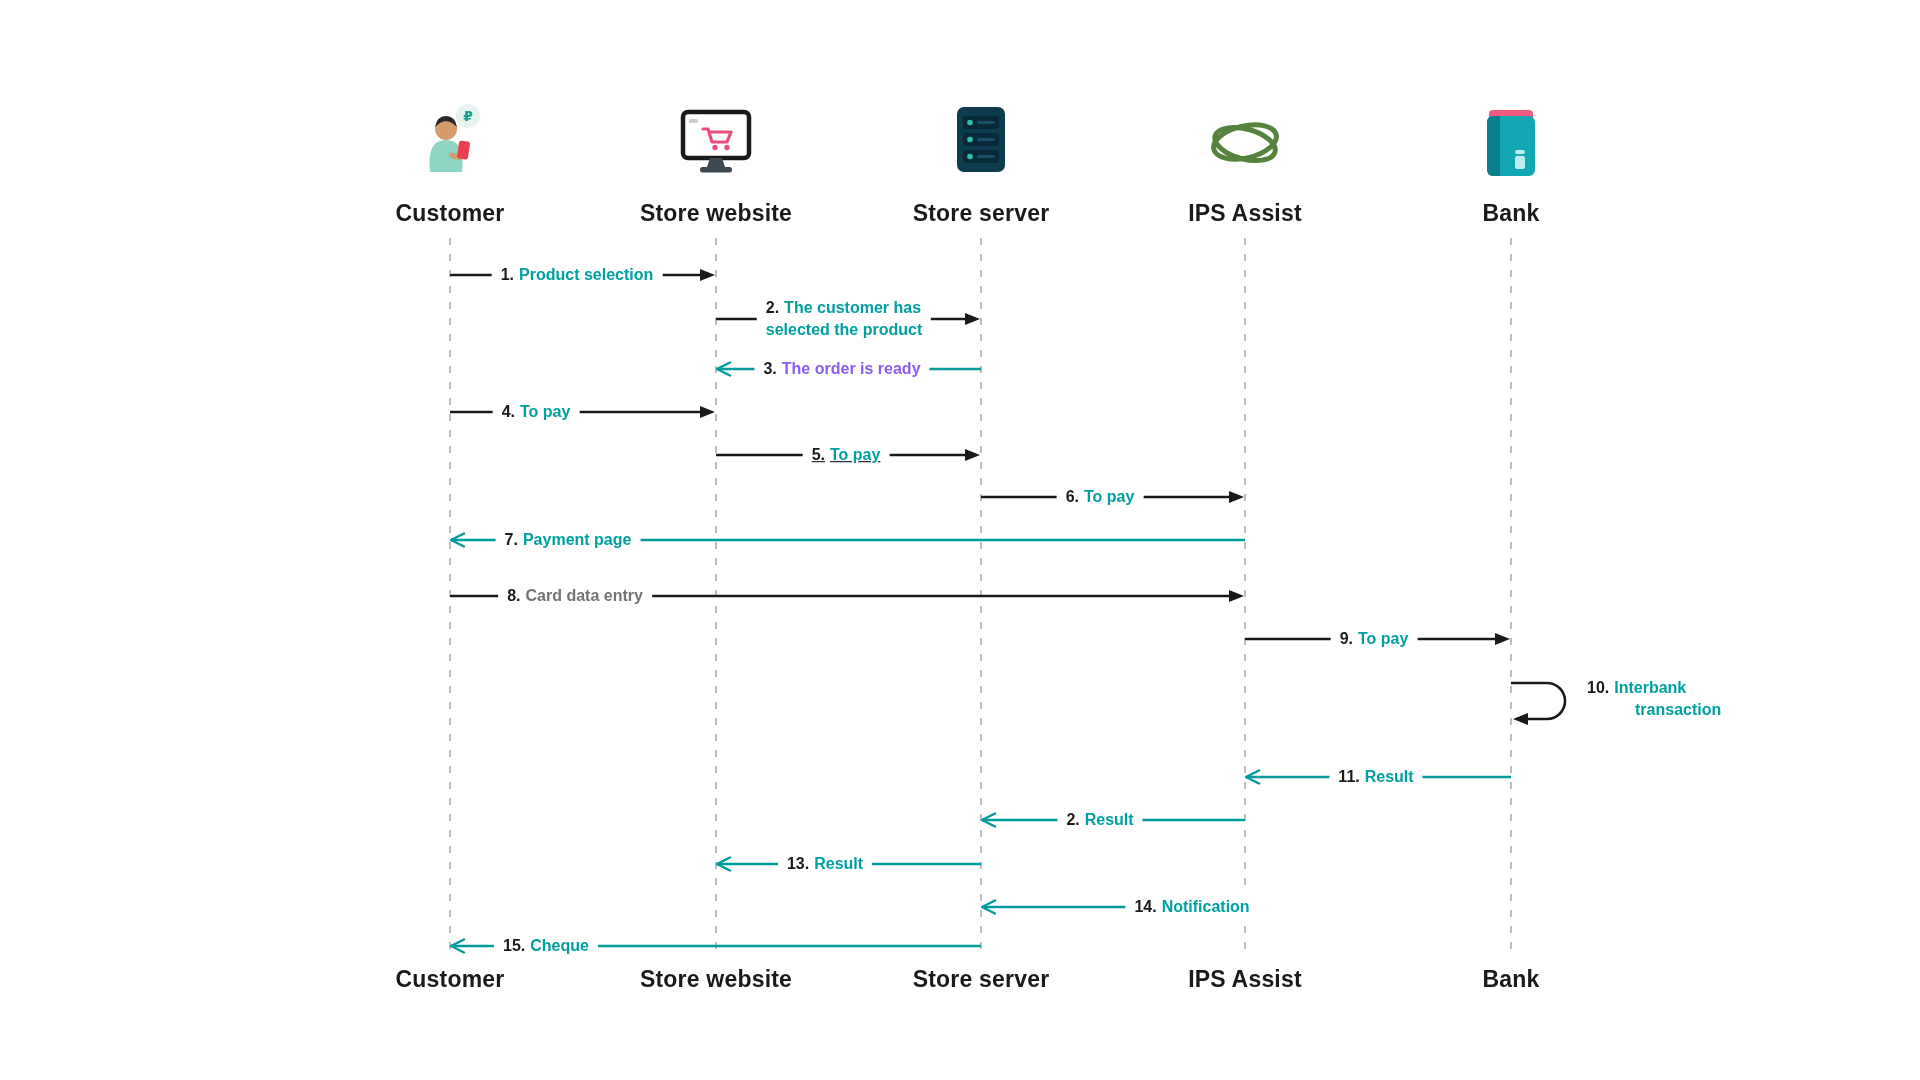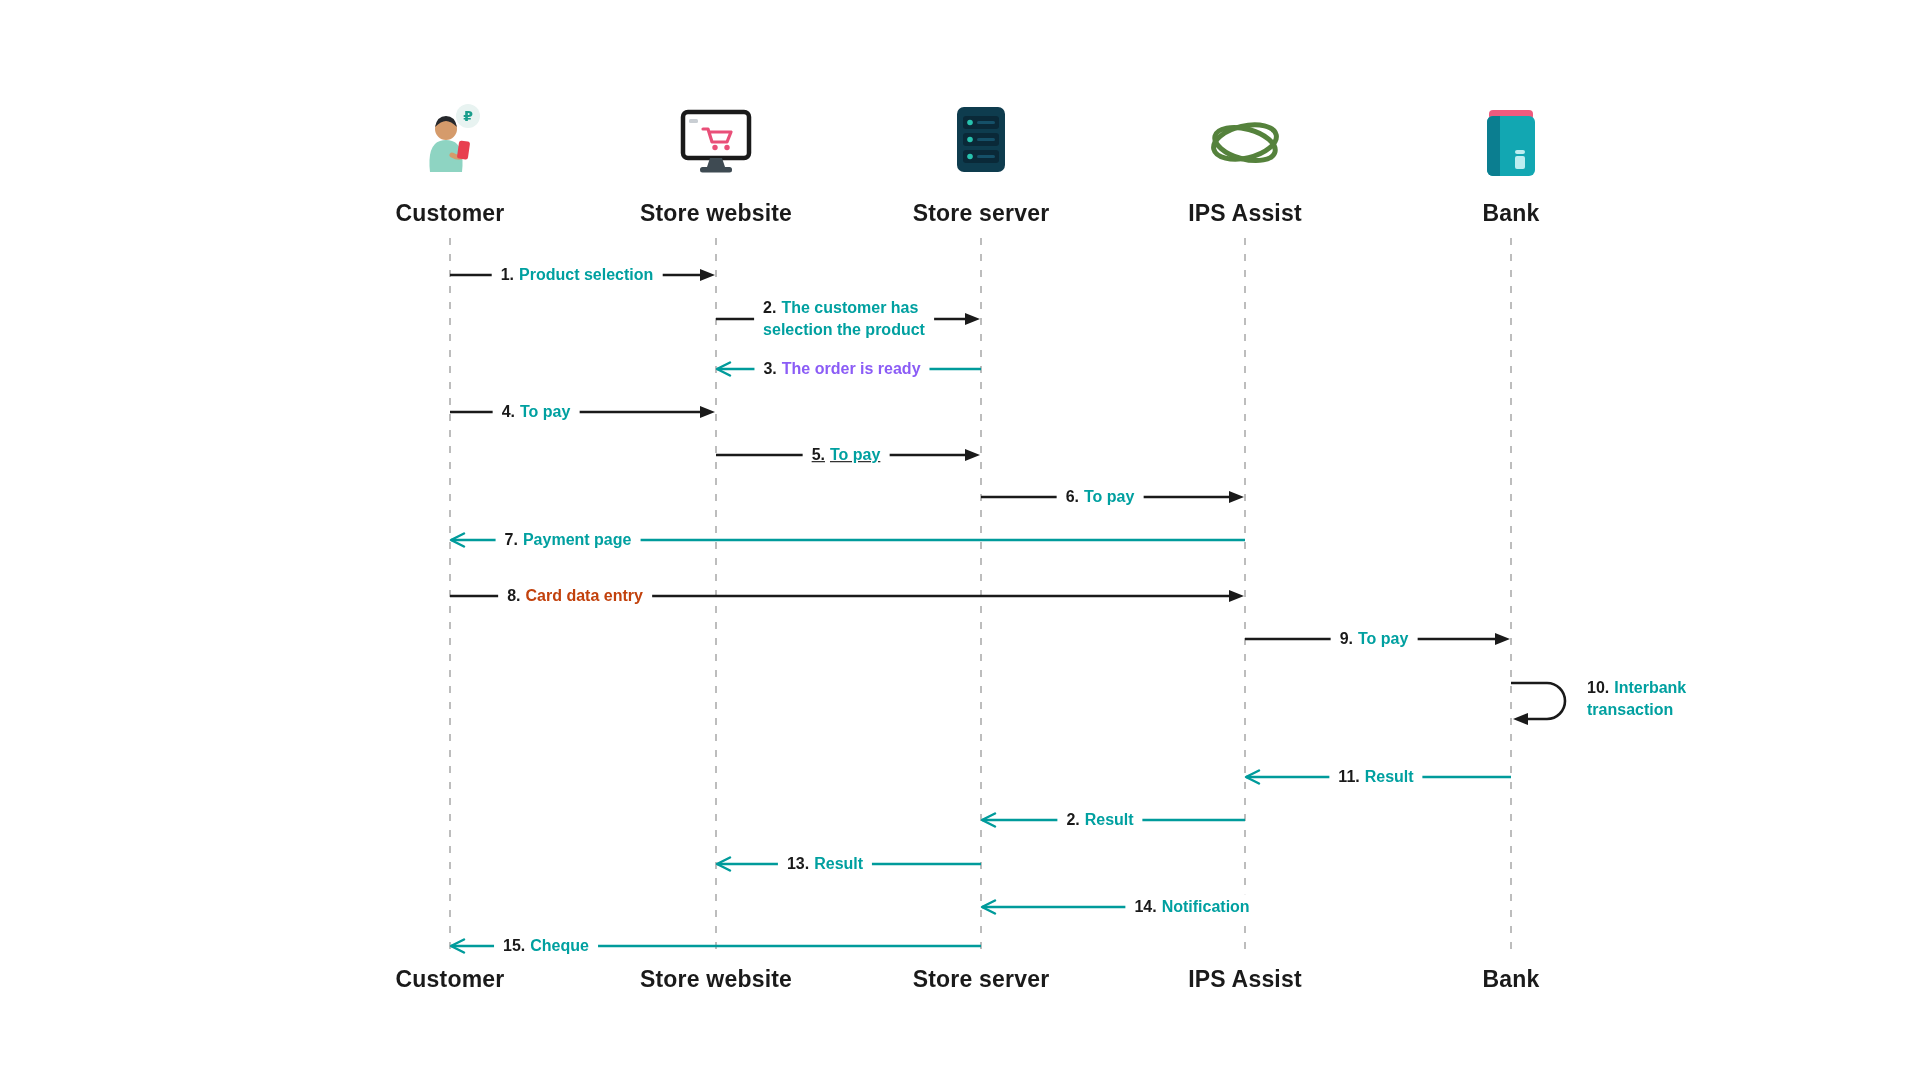--- a/index.html
+++ b/index.html
@@ -134,46 +134,46 @@
     <rect x="46" y="54" width="10" height="13" rx="2" fill="#bdedf0"></rect>
   </svg>
     </div>
     <div class="actor-label" style="left: 1511px; top: 200px;">Bank</div>
     <div class="actor-label" style="left: 1511px; top: 966px;">Bank</div>
     <div class="msg-label" style="left: 577px; top: 275px;">
       <div class="lbl-row"><span class="lbl-num">1.</span><span class="lbl-text" style="color: rgb(0, 160, 160);">Product selection</span></div>
     </div>
     <div class="msg-label" style="left: 844px; top: 319px;">
       <div class="lbl-row"><span class="lbl-num">2.</span><span class="lbl-text" style="color: rgb(0, 160, 160);">The customer has</span></div>
-      <div class="lbl-row"><span class="lbl-num"></span><span class="lbl-text" style="color: rgb(0, 160, 160);">selection the product</span></div>
+      <div class="lbl-row"><span class="lbl-num"></span><span class="lbl-text" style="color: rgb(0, 160, 160);">selected the product</span></div>
     </div>
     <div class="msg-label" style="left: 842px; top: 369px;">
       <div class="lbl-row"><span class="lbl-num">3.</span><span class="lbl-text" style="color: #8b5cf6;">The order is ready</span></div>
     </div>
     <div class="msg-label" style="left: 536px; top: 412px; text-align: right;">
       <div class="lbl-row"><span class="lbl-num">4.</span><span class="lbl-text" style="color: rgb(0, 160, 160);">To pay</span></div>
     </div>
     <div class="msg-label" style="left: 846px; top: 455px; text-decoration: underline;">
       <div class="lbl-row"><span class="lbl-num">5.</span><span class="lbl-text" style="color: rgb(0, 160, 160);">To pay</span></div>
     </div>
     <div class="msg-label" style="left: 1100px; top: 497px;">
       <div class="lbl-row"><span class="lbl-num">6.</span><span class="lbl-text" style="color: rgb(0, 160, 160);">To pay</span></div>
     </div>
     <div class="msg-label" style="left: 568px; top: 540px;">
       <div class="lbl-row"><span class="lbl-num">7.</span><span class="lbl-text" style="color: rgb(0, 160, 160);">Payment page</span></div>
     </div>
     <div class="msg-label" style="left: 575px; top: 596px;">
-      <div class="lbl-row"><span class="lbl-num">8.</span><span class="lbl-text" style="color: #c2410c;">Card data entry</span></div>
+      <div class="lbl-row"><span class="lbl-num">8.</span><span class="lbl-text" style="color: #737373;">Card data entry</span></div>
     </div>
     <div class="msg-label" style="left: 1374px; top: 639px;">
       <div class="lbl-row"><span class="lbl-num">9.</span><span class="lbl-text" style="color: rgb(0, 160, 160);">To pay</span></div>
     </div>
     <div class="msg-label left" style="left: 1578px; top: 699px;">
       <div class="lbl-row"><span class="lbl-num">10.</span><span class="lbl-text" style="color: rgb(0, 160, 160);">Interbank</span></div>
-      <div class="lbl-row"><span class="lbl-num"></span><span class="lbl-text" style="color: rgb(0, 160, 160);">transaction</span></div>
+      <div class="lbl-row"><span class="lbl-num"></span><span class="lbl-text" style="color: rgb(0, 160, 160); margin-left: 48px;">transaction</span></div>
     </div>
     <div class="msg-label" style="left: 1376px; top: 777px;">
       <div class="lbl-row"><span class="lbl-num">11.</span><span class="lbl-text" style="color: rgb(0, 160, 160);">Result</span></div>
     </div>
     <div class="msg-label" style="left: 1100px; top: 820px;">
       <div class="lbl-row"><span class="lbl-num">2.</span><span class="lbl-text" style="color: rgb(0, 160, 160);">Result</span></div>
     </div>
     <div class="msg-label" style="left: 825px; top: 864px;">
       <div class="lbl-row"><span class="lbl-num">13.</span><span class="lbl-text" style="color: rgb(0, 160, 160);">Result</span></div>
     </div>

